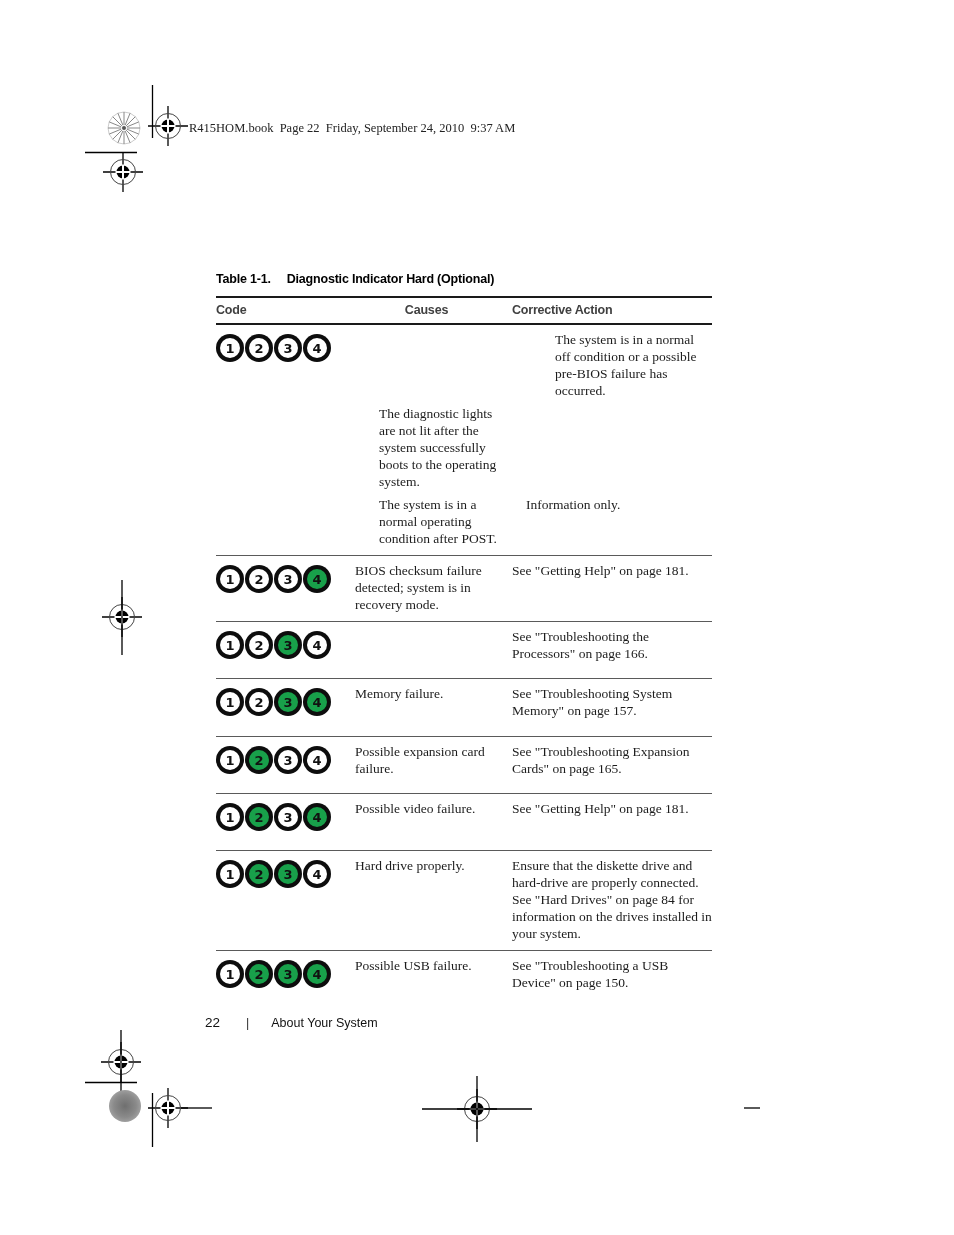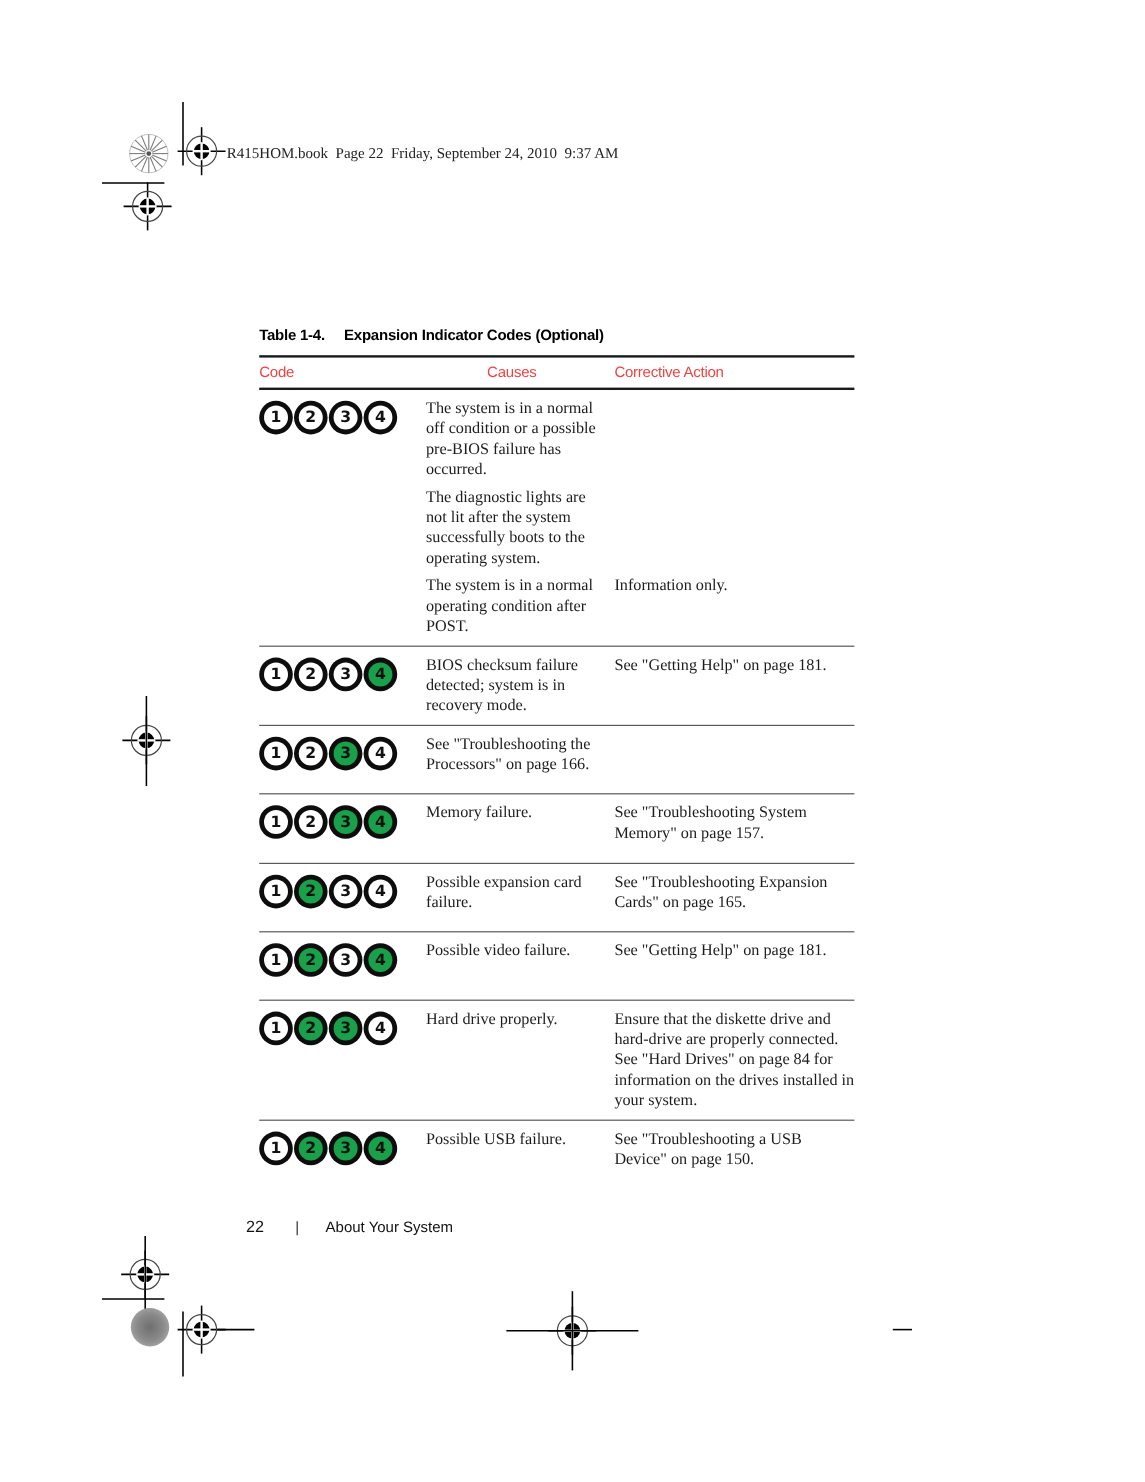--- a/index.html
+++ b/index.html
@@ -20,32 +20,32 @@
   .tbl-title {
     position:absolute; left:216px; top:272px;
     font-family:"Liberation Sans", sans-serif; font-weight:bold;
     font-size:12.5px; letter-spacing:-0.2px; color:#000;
   }
   .tbl-title .label { display:inline-block; margin-right:16px; }
   
   .dtable { position:absolute; left:216px; top:296px; width:496px; }
   .thead {
     display:flex; border-top:2px solid #1a1a1a; border-bottom:2px solid #1a1a1a;
-    font-family:"Liberation Sans", sans-serif; font-weight:normal; font-size:12.5px;
-    letter-spacing:-0.2px; color:#ef4444; padding:5px 0 6px 0;
+    font-family:"Liberation Sans", sans-serif; font-weight:bold; font-size:12.5px;
+    letter-spacing:-0.2px; color:#404040; padding:5px 0 6px 0;
   }
   .col-code  { width:139px; }
   .col-cause { width:157px; padding-right:14px;text-align:center; }
   .col-act   { width:200px; }
   .trow { display:flex; border-bottom:1px solid #5a5a5a; padding:6px 0 8px 0; }
   .trow.last { border-bottom:none; }
   .code-cell { width:139px; padding-top:3px; white-space:nowrap; }
   .entries { width:357px; }
-  .entry { display:flex; }
-  .entry + .entry { margin-top:6px; }
+  .entry { display:flex;justify-content:flex-end; }
+  .entry + .entry { margin-top:6px;margin-left:24px; }
   .cause { width:157px; padding-right:14px; font-size:13.5px; line-height:17px; }
   .action{ width:200px; font-size:13.5px; line-height:17px; }
   
   .circ {
     display:inline-flex; width:28px; height:28px; border-radius:50%;
     background:#0d0d0d; align-items:center; justify-content:center;
     margin-right:1px; vertical-align:top;
   }
   .circ .inner {
     width:20px; height:20px; border-radius:50%; background:#fff;
@@ -143,21 +143,21 @@
     <line x1="818" y1="1082.5" x2="872" y2="1082.5" stroke="#000" stroke-width="1.3"></line>
     <use href="#regmark" x="785" y="1108"></use>
     <line x1="744" y1="1108" x2="765" y2="1108" stroke="#000" stroke-width="1.3"></line>
     <line x1="804.5" y1="1093" x2="804.5" y2="1147" stroke="#000" stroke-width="1.3"></line>
     <use href="#sunburst" x="828" y="1108"></use>
   </svg>
 
   <div class="doc-header">R415HOM.book  Page 22  Friday, September 24, 2010  9:37 AM</div>
 
   <div class="tbl-title">
-    <span class="label">Table 1-4.</span><span>Expansion Indicator Codes (Optional)</span>
+    <span class="label">Table 1-1.</span><span>Diagnostic Indicator Hard (Optional)</span>
   </div>
 
   <div class="dtable">
     <div class="thead">
       <div class="col-code">Code</div>
       <div class="col-cause">Causes</div>
       <div class="col-act">Corrective Action</div>
     </div>
 
     <div class="trow" style="min-height:210px">

